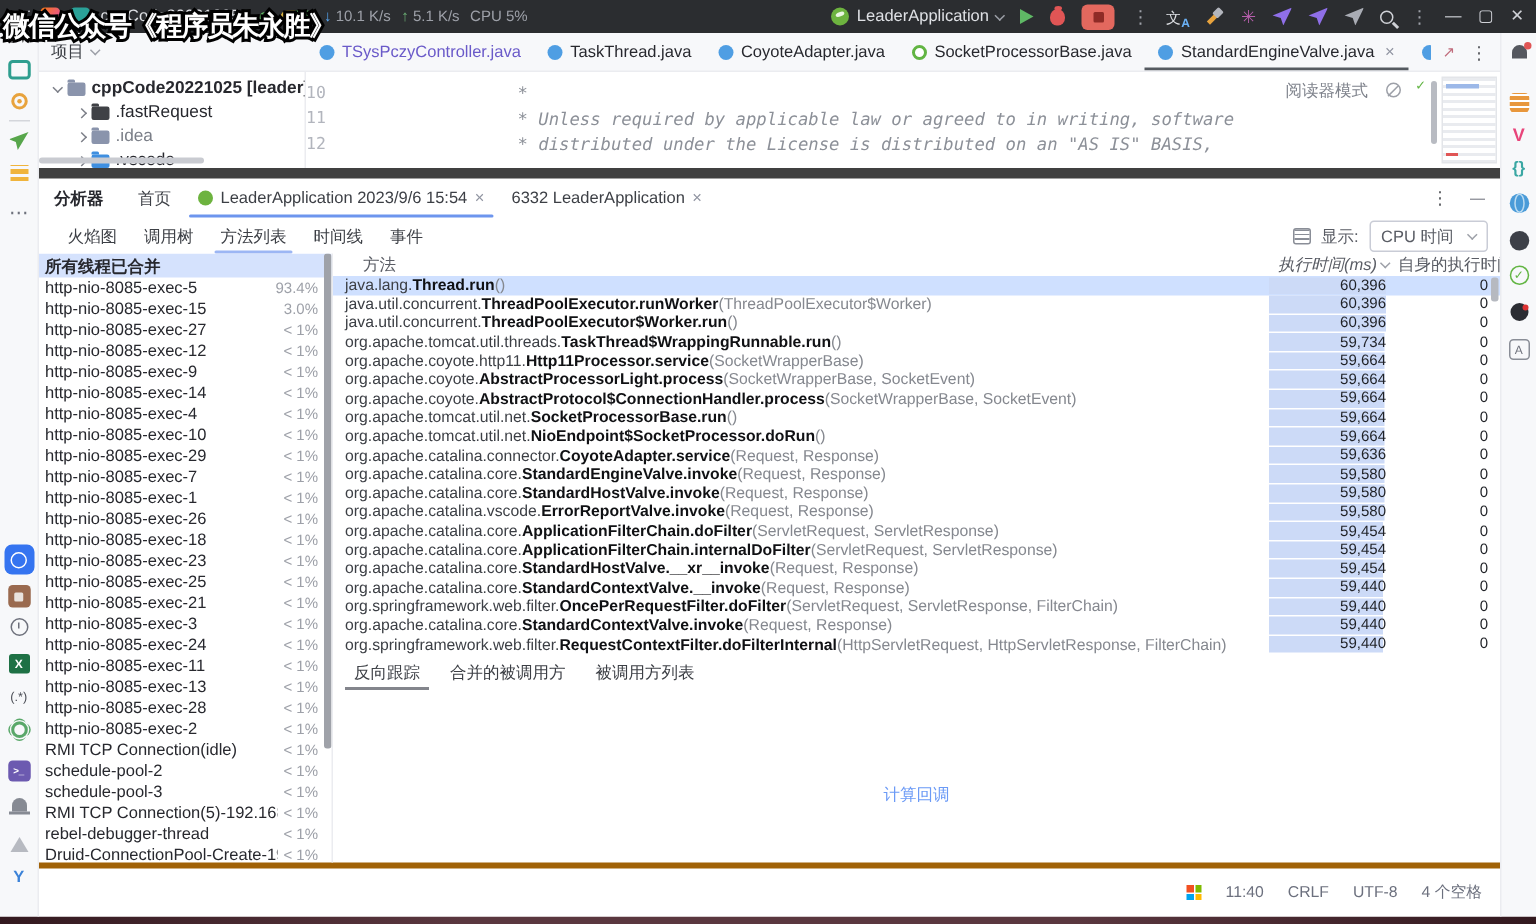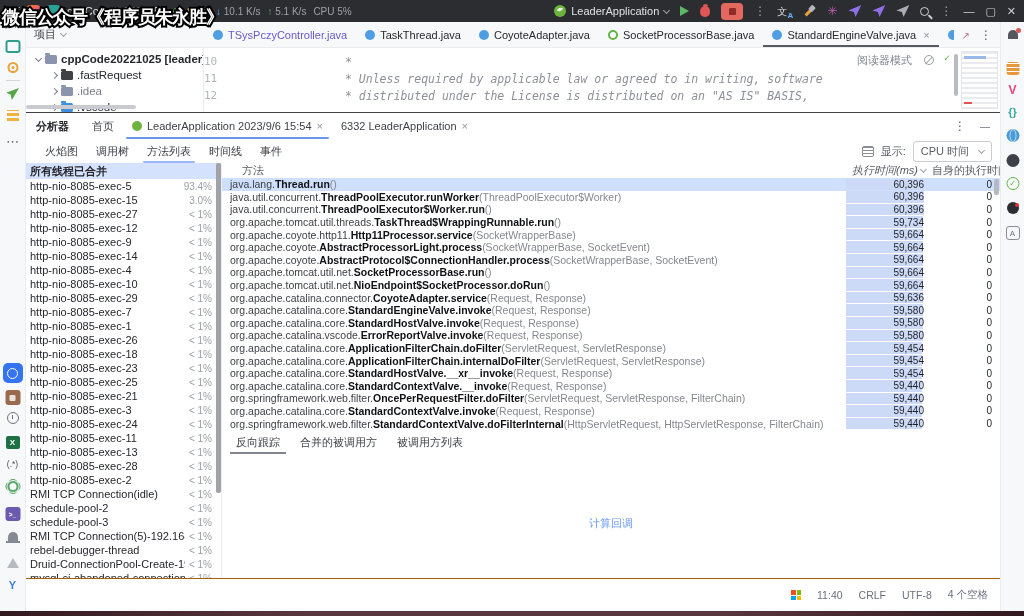--- a/index.html
+++ b/index.html
@@ -132,21 +132,21 @@
   .ed-ic-off { position:absolute; right:66px; top:7px; width:10px; height:10px; border:1.3px solid #9da0a8; border-radius:50%; }
   .ed-ic-off::after { content:''; position:absolute; left:-1px; top:3.5px; width:10px; height:1.3px; background:#9da0a8; transform:rotate(-45deg); }
   .ed-ic-ok { position:absolute; right:50px; top:4px; color:#62b543; font-size:10px; }
   .ed-ic-ok::before { content:'✓'; }
   .ed-vscroll { position:absolute; right:42px; top:6px; width:4px; height:42px; background:#b8bbc2; border-radius:2px; }
   .minimap { position:absolute; right:2px; top:3px; width:37px; height:58px; border:1px solid #e3e5e9; background:repeating-linear-gradient(180deg,#e9ebef 0 2px,#fff 2px 5px); }
   .minimap::before { content:''; position:absolute; left:2px; top:4px; width:22px; height:3px; background:#9cb8e8; }
   .minimap::after { content:''; position:absolute; left:2px; bottom:4px; width:8px; height:2px; background:#e05555; }
 
   
-  .profiler { flex:1; display:flex; flex-direction:column; min-height:0; border-top:1px solid #404040; }
+  .profiler { flex:1; display:flex; flex-direction:column; min-height:0; border-top:7px solid #404040; }
   .p-header { height:26px; display:flex; align-items:center; padding-left:10px; font-size:11px; }
   .p-title { font-weight:700; margin-right:14px; }
   .p-tab { height:100%; display:flex; align-items:center; gap:5px; padding:0 9px; position:relative; color:#3c3f45; white-space:nowrap; }
   .p-tab.active::after { content:''; position:absolute; left:3px; right:3px; bottom:0; height:2.5px; border-radius:1px; background:#6d95ee; }
   .p-ic { display:none; width:10px; height:10px; border-radius:50%; }
   .p-ic.spring { display:inline-block; background:#6db33f; }
   .p-close::before { content:'×'; } .p-close { color:#9094a1; display:none; }
   .p-close.show { display:inline; }
   .p-header-actions { margin-left:auto; display:flex; align-items:center; gap:14px; padding-right:10px; color:#6e717c; }
   .hide-ic::before { content:'—'; font-size:10px; }
@@ -184,21 +184,21 @@
   .m-self { width:74px; flex:0 0 74px; text-align:right; padding-right:8px; font-size:10px; color:#1f2126; }
   .tbl-vscroll { position:absolute; right:1px; top:16px; width:5px; height:16px; background:#b6b9c0; border-radius:2px; }
 
   .bottom-tabs { height:24px; display:flex; align-items:center; padding-left:4px; font-size:11px; }
   .b-tab { height:100%; display:flex; align-items:center; padding:0 10px; position:relative; color:#3c3f45; }
   .b-tab.active::after { content:''; position:absolute; left:4px; right:4px; bottom:0; height:2px; background:#83858c; }
   .callees { flex:1; position:relative; }
   .compute-link { position:absolute; top:62px; left:50%; transform:translateX(-50%); color:#6b9af6; font-size:11px; cursor:pointer; }
 
   
-  .statusbar { height:18px; border-top:1px solid #a16207; background:#fff; display:flex; align-items:center; justify-content:flex-end; gap:16px; padding:16px 12px; font-size:10.5px; color:#6c707e; }
+  .statusbar { height:18px; border-top:4px solid #a16207; background:#fff; display:flex; align-items:center; justify-content:flex-end; gap:16px; padding:16px 12px; font-size:10.5px; color:#6c707e; }
   .win-ic { width:10px; height:10px; display:grid; grid-template-columns:4.5px 4.5px; grid-template-rows:4.5px 4.5px; gap:1px; }
   .win-ic i:nth-child(1){background:#f25022;} .win-ic i:nth-child(2){background:#7fba00;}
   .win-ic i:nth-child(3){background:#00a4ef;} .win-ic i:nth-child(4){background:#ffb900;}
 
   .bottom-strip { height:5px; background:linear-gradient(90deg,#33191f,#5a373f 30%,#5a373f 70%,#33191f); }
 </style>
 </head>
 <body>
 
 <div>
@@ -764,21 +764,21 @@
                 <div class="m-row">
                   <span class="m-text"><span class="m-pkg">org.apache.catalina.core.</span><span class="m-name">StandardContextValve.invoke</span><span class="m-params">(Request, Response)</span></span>
                   <span class="m-time">
                     <i class="m-bar" style="width: 95.5%;"></i>
                     <span class="m-val">59,440</span>
                   </span>
                   <span class="m-self">0</span>
                 </div>
 
                 <div class="m-row">
-                  <span class="m-text"><span class="m-pkg">org.springframework.web.filter.</span><span class="m-name">StandardContextValve.doFilterInternal</span><span class="m-params">(HttpServletRequest, HttpServletResponse, FilterChain)</span></span>
+                  <span class="m-text"><span class="m-pkg">org.springframework.web.filter.</span><span class="m-name">RequestContextFilter.doFilterInternal</span><span class="m-params">(HttpServletRequest, HttpServletResponse, FilterChain)</span></span>
                   <span class="m-time">
                     <i class="m-bar" style="width: 95.5%;"></i>
                     <span class="m-val">59,440</span>
                   </span>
                   <span class="m-self">0</span>
                 </div>
               </div>
             <div class="tbl-vscroll"></div>
 
             <div class="bottom-tabs">

